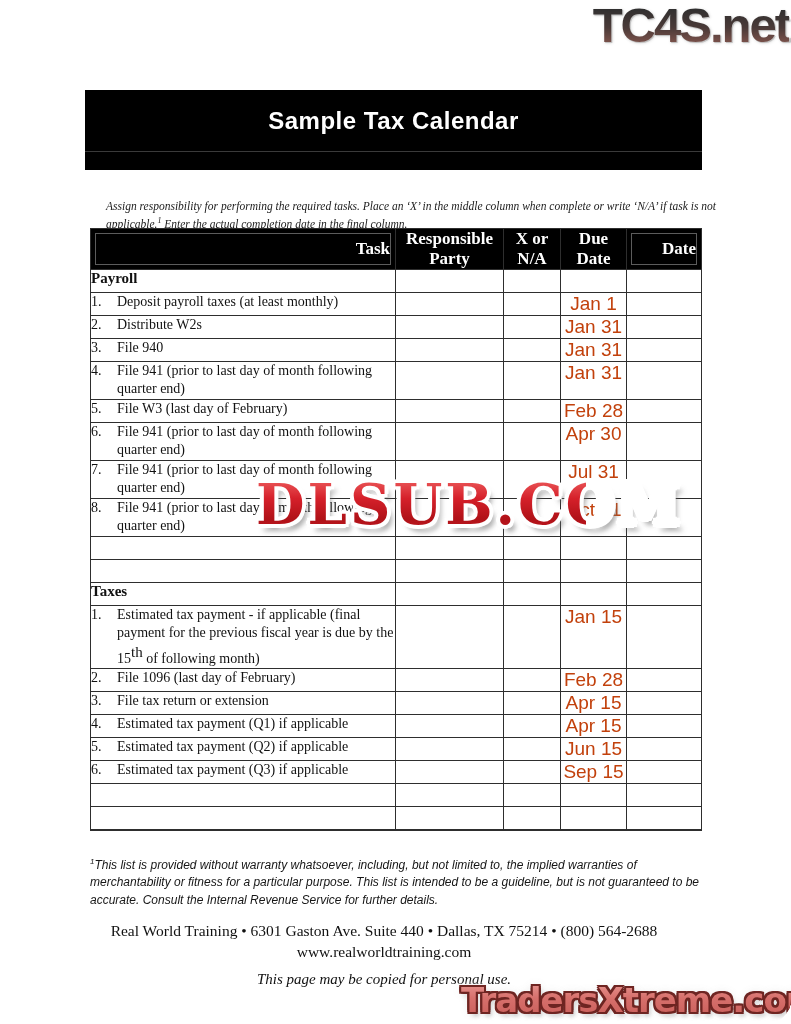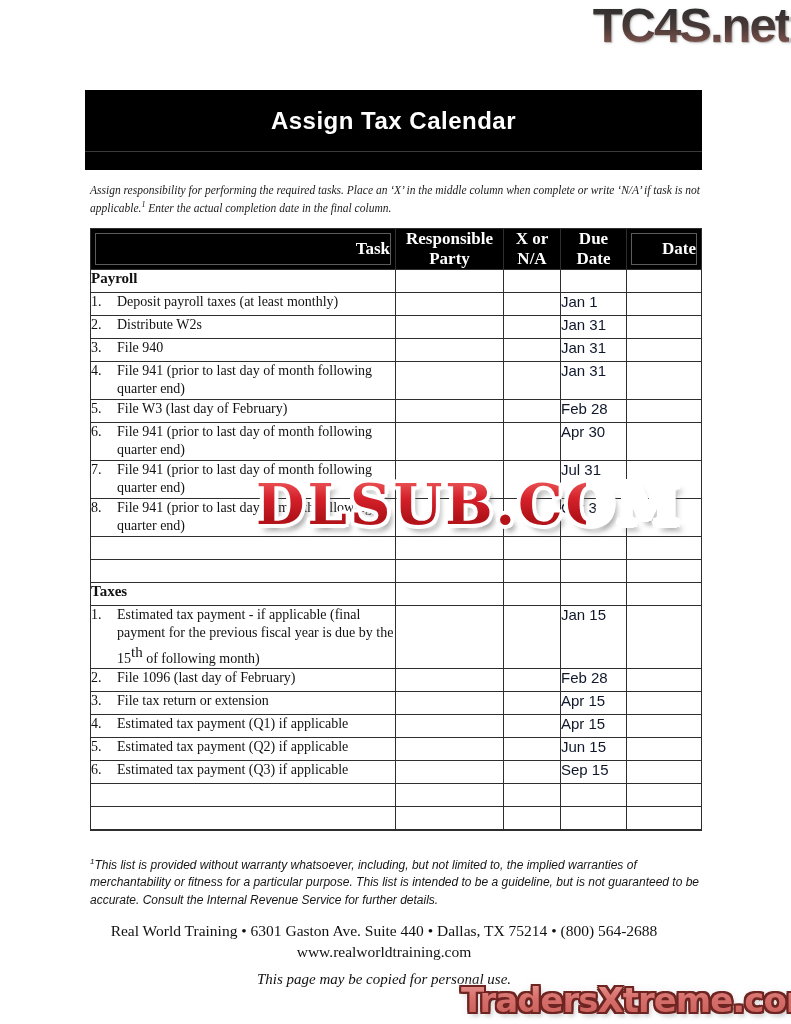--- a/index.html
+++ b/index.html
@@ -1,17 +1,17 @@
 <!DOCTYPE html>
 <html><head>
 <meta charset="utf-8">
 <style>
   html,body{margin:0;padding:0;background:#fff;}
   .page{position:relative;width:791px;height:1024px;background:#ffffff;overflow:hidden;
-        font-family:"Liberation Serif",serif;color:#111;}
+        font-family:"Liberation Serif",serif;color:#111;border-radius:25px;}
 
   
   .wm-tc4s{position:absolute;top:-2px;right:2px;font-family:"Liberation Sans",sans-serif;
            font-weight:bold;font-size:49px;letter-spacing:-2px;line-height:54px;}
   .wm-tc4s .glow{position:absolute;top:1px;right:-1px;color:rgba(190,190,190,.9);
                  text-shadow:0 0 3px rgba(200,200,200,.9);}
   .wm-tc4s .fill{position:relative;background:linear-gradient(180deg,#2f2f2f 18%,#4a3a38 55%,#8a5850 92%);
                  -webkit-background-clip:text;background-clip:text;color:transparent;}
 
   
@@ -20,21 +20,21 @@
   .book-title sup{font-size:10px;}
 
   
   .banner{position:absolute;left:85px;top:90px;width:617px;height:80px;background:#000;}
   .banner-title{height:61px;display:flex;align-items:center;justify-content:center;
                 color:#fff;font-family:"Liberation Sans",sans-serif;font-weight:bold;
                 font-size:24px;letter-spacing:.5px;}
   .banner-line{position:absolute;left:0;top:61px;width:100%;height:1px;background:#3a3a3a;}
 
   
-  .instructions{position:absolute;left:90px;top:181px;width:614px;margin:0;
+  .instructions{position:absolute;left:90px;top:181px;width:614px;margin:16px;
                 font-style:italic;font-size:11.5px;line-height:1.6;color:#1a1a1a;}
   .instructions sup{font-size:8px;font-style:italic;}
 
   
   .tax-table{position:absolute;left:90px;top:228px;width:611px;border-collapse:collapse;
              table-layout:fixed;}
   .tax-table th,.tax-table td{border:1px solid #2e2e2e;padding:0;}
   .tax-table{border:1px solid #2e2e2e;border-bottom-width:2px;}
   .head-row th{background:#000;color:#fff;font-family:"Liberation Serif",serif;
                font-weight:bold;font-size:17px;height:40px;vertical-align:middle;
@@ -42,22 +42,22 @@
   .inner-box{border:1px solid #5c5c5c;margin:3px 4px;height:30px;display:flex;
              align-items:center;justify-content:flex-end;}
   tbody td{height:22px;vertical-align:top;background:transparent;}
   .section-title-cell{font-family:Liberation Serif, serif;font-weight:bold;
                       font-size:15px;padding:3px 4px 2px 8px;}
   .task-cell{font-size:14px;padding:3px 8px 3px 8px;line-height:1.32;}
   .task-line{display:flex;}
   .task-line .num{width:26px;flex:none;}
   .task-line .txt{flex:1;}
   .task-line sup{font-size:15px;}
-  .due-cell{font-family:"Liberation Sans",sans-serif;font-size:15px;
-            padding-top:4px;color:#0f172a;}
+  .due-cell{font-family:"Liberation Sans",sans-serif;font-size:19px;text-align:center;
+            padding-top:4px;color:#c2410c;}
 
   
   .footnote{position:absolute;left:90px;top:856px;width:618px;margin:0;
             font-family:"Liberation Sans",sans-serif;font-style:italic;font-size:12px;
             line-height:1.45;color:#161616;}
   .footnote sup{font-size:8px;}
 
   
   .footer{position:absolute;left:0;top:922px;width:768px;text-align:center;}
   .footer-line1{font-size:15.5px;color:#111;}
@@ -95,21 +95,21 @@
 
 <div class="page">
 
   <div class="wm-tc4s">
     <span class="glow">TC4S.net</span>
     <span class="fill">TC4S.net</span>
   </div>
 
 
   <div class="banner">
-    <div class="banner-title">Assign Tax Calendar</div>
+    <div class="banner-title">Sample Tax Calendar</div>
     <div class="banner-line"></div>
   </div>
 
   <p class="instructions">
     <span>Assign responsibility for performing the required tasks. Place an ‘X’ in the middle column when complete or write ‘N/A’ if task is not applicable.</span><sup>1</sup><span> Enter the actual completion date in the final column.</span>
   </p>
 
   <table class="tax-table">
     <colgroup>
       <col style="width:305px">

